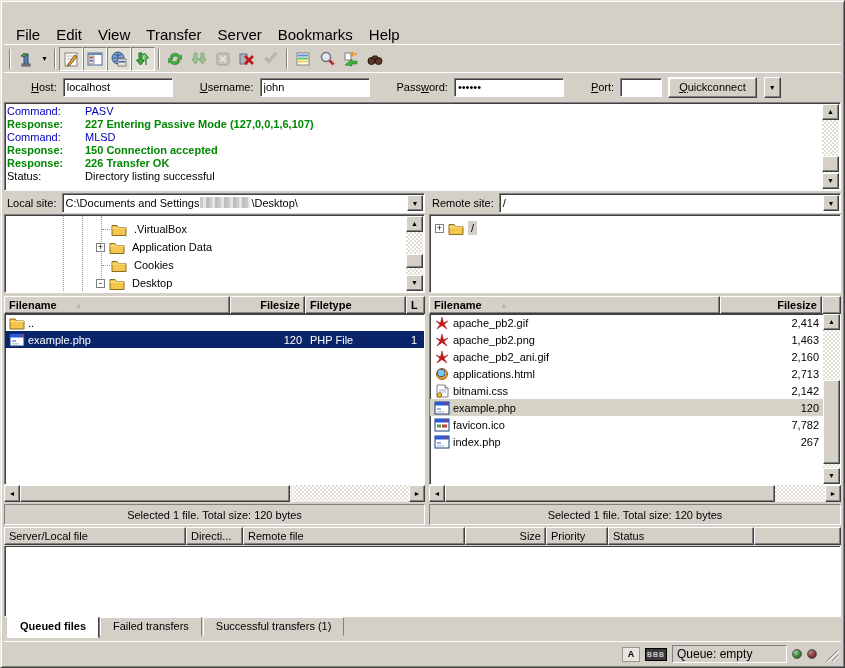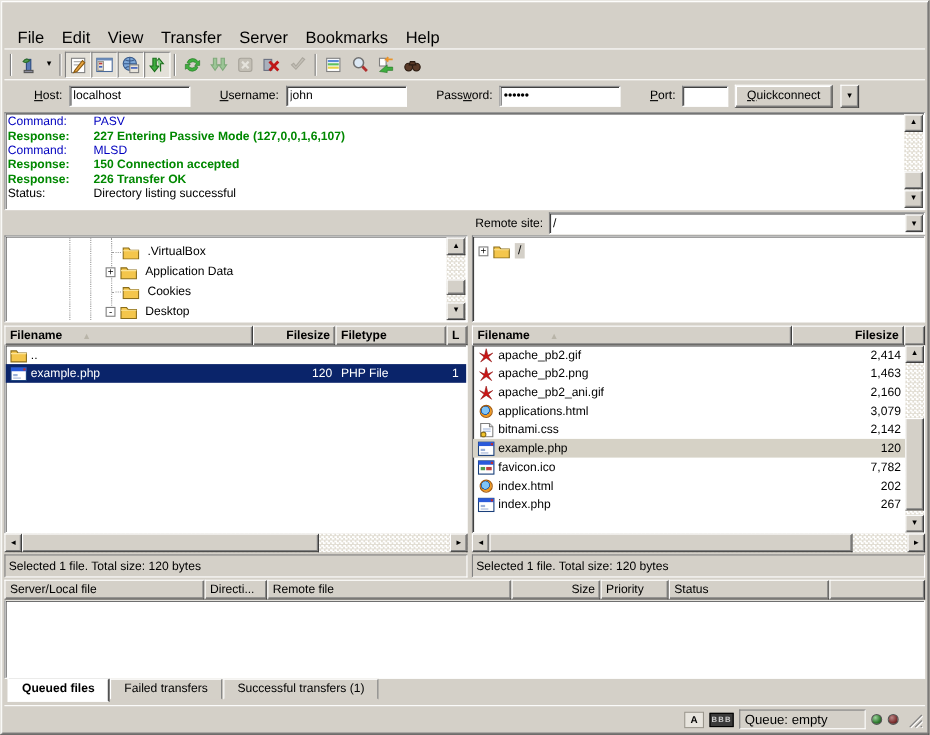--- a/index.html
+++ b/index.html
@@ -133,21 +133,21 @@
   .lrow .cell { display:flex; align-items:center; overflow:hidden; padding:0 4px; height:17px; }
   .lrow .cell.num { justify-content:flex-end; }
   .lrow.sel-active { background:#0a246a; color:#fff; }
   .lrow.sel-inactive { background:#d6d2c6; }
   .icon16 { width:16px; height:14px; flex:none; margin-right:3px; display:inline-flex;
     align-items:center; justify-content:center; }
 
   .list-hscroll { position:absolute; left:0; right:0; top:293px; }
   .selstatus { position:absolute; left:0; right:0; top:312px; height:21px;
     border:1px solid; border-color:#808080 #fff #fff #808080;
-    display:flex; align-items:center; padding:0 3px; background:#d4d0c8; }
+    display:flex; align-items:center; padding:0 3px; background:#d4d0c8;justify-content:center; }
 
   .list-vscroll { position:absolute; top:0; right:0; bottom:0; width:17px; }
 
   
   .queue { position:absolute; left:3px; top:526px; right:3px; height:90px; }
   .qheader { display:flex; height:19px; }
   .qbody { position:absolute; left:0; right:0; top:19px; bottom:0; background:#fff;
     border:1px solid; border-color:#808080 #fff #fff #808080; box-shadow:inset 1px 1px 0 #404040; border-top:none; }
 
   
@@ -336,20 +336,29 @@
     <div class="vscroll scroll-track">
       <div class="sbtn up">▲</div>
       <div class="sthumb" style="top:52px;height:16px;"></div>
       <div class="sbtn down">▼</div>
     </div>
   </div>
 
   <div class="panes">
 
     <div class="pane left">
+      <div class="siterow">
+        <span class="site-label">Local site:</span>
+        <div class="site-combo">
+          <span>C:\Documents and Settings</span>
+            <span class="redacted"></span>
+            <span>\Desktop\</span>
+          <div class="combo-arrow">▼</div>
+        </div>
+      </div>
       <div class="treebox">
         <div class="tree-inner">
           <div class="guide" style="left:57px;"></div>
           <div class="guide" style="left:76px;"></div>
           <div class="guide" style="left:95px; height:62px;"></div>
           <div style="height:4px;"></div>
           <div class="treerow" style="padding-left:96px;">
             <span class="connector"></span>
             <svg class="ficon" viewBox="0 0 16 13">
                 <path d="M1 2.5 h5 l1.5 2 h7.5 v8 H1z" fill="#f4c64c" stroke="#8a6d1a"></path>
@@ -524,21 +533,21 @@
               </div>
           </div>
           <div class="lrow">
             <div class="cell" style="width:291px;">
                 <span class="icon16">
                   <span style="display:block;width:12px;height:12px;border-radius:50%;background:radial-gradient(circle at 42% 40%, #7ec4f8 0 38%, #2a62a8 42% 48%, #f29a1f 52% 100%);border:1px solid #a05a10;"></span>
                 </span>
                 <span>applications.html</span>
               </div>
             <div class="cell num" style="width:102px;">
-                <span>3,079</span>
+                <span>2,713</span>
               </div>
           </div>
           <div class="lrow">
             <div class="cell" style="width:291px;">
                 <svg class="icon16" viewBox="0 0 16 14">
                   <path d="M3 1 h8 l3 3 v9 H3z" fill="#fff" stroke="#808080"></path>
                   <path d="M11 1 v3 h3" fill="#e0e0e0" stroke="#808080"></path>
                   <line x1="5" y1="6" x2="12" y2="6" stroke="#9ab0d8"></line>
                   <line x1="5" y1="8" x2="12" y2="8" stroke="#9ab0d8"></line>
                   <circle cx="5.5" cy="11" r="2.2" fill="#f2c42a" stroke="#8a6d1a"></circle>
@@ -574,31 +583,20 @@
                   <rect x="8" y="6.5" width="5" height="3" fill="#c04040"></rect>
                 </svg>
                 <span>favicon.ico</span>
               </div>
             <div class="cell num" style="width:102px;">
                 <span>7,782</span>
               </div>
           </div>
           <div class="lrow">
             <div class="cell" style="width:291px;">
-                <span class="icon16">
-                  <span style="display:block;width:12px;height:12px;border-radius:50%;background:radial-gradient(circle at 42% 40%, #7ec4f8 0 38%, #2a62a8 42% 48%, #f29a1f 52% 100%);border:1px solid #a05a10;"></span>
-                </span>
-                <span>index.html</span>
-              </div>
-            <div class="cell num" style="width:102px;">
-                <span>202</span>
-              </div>
-          </div>
-          <div class="lrow">
-            <div class="cell" style="width:291px;">
                 <svg class="icon16" viewBox="0 0 16 14">
                   <rect x="1" y="1" width="14" height="12" fill="#fff" stroke="#1a3f7a"></rect>
                   <rect x="1" y="1" width="14" height="3.5" fill="#2a5ada"></rect>
                   <rect x="12.2" y="1.8" width="2" height="2" fill="#c03030"></rect>
                   <rect x="3" y="7" width="4" height="2" fill="#9ab0d8"></rect>
                   <rect x="3" y="10" width="7" height="1.5" fill="#c0cce4"></rect>
                 </svg>
                 <span>index.php</span>
               </div>
             <div class="cell num" style="width:102px;">

